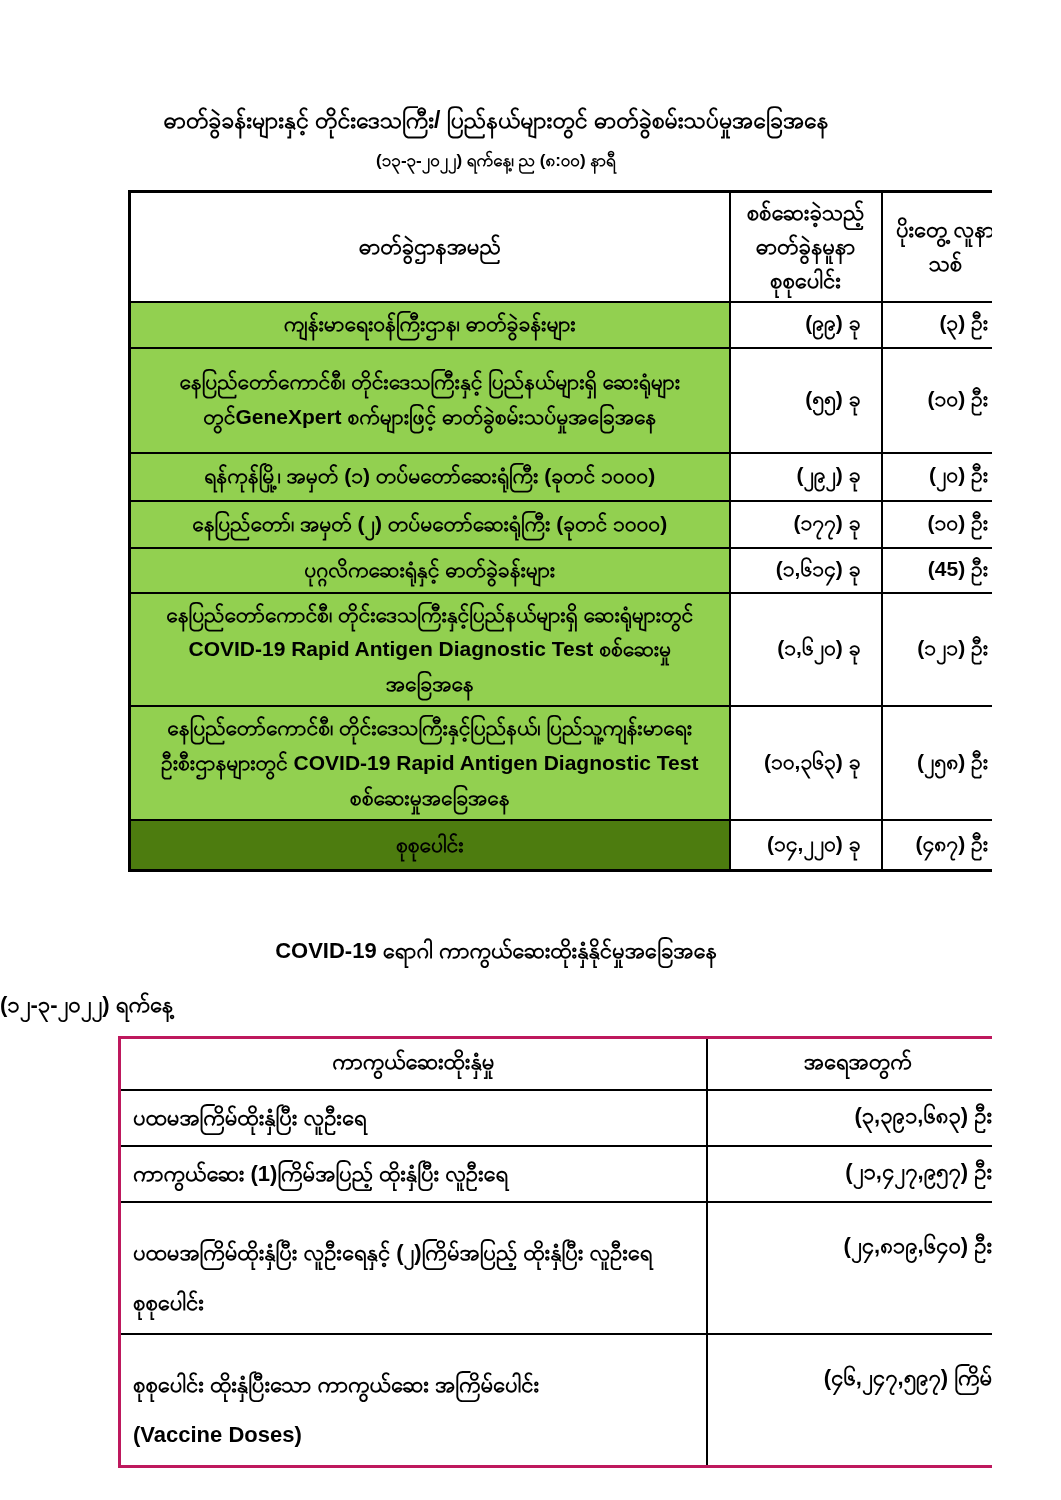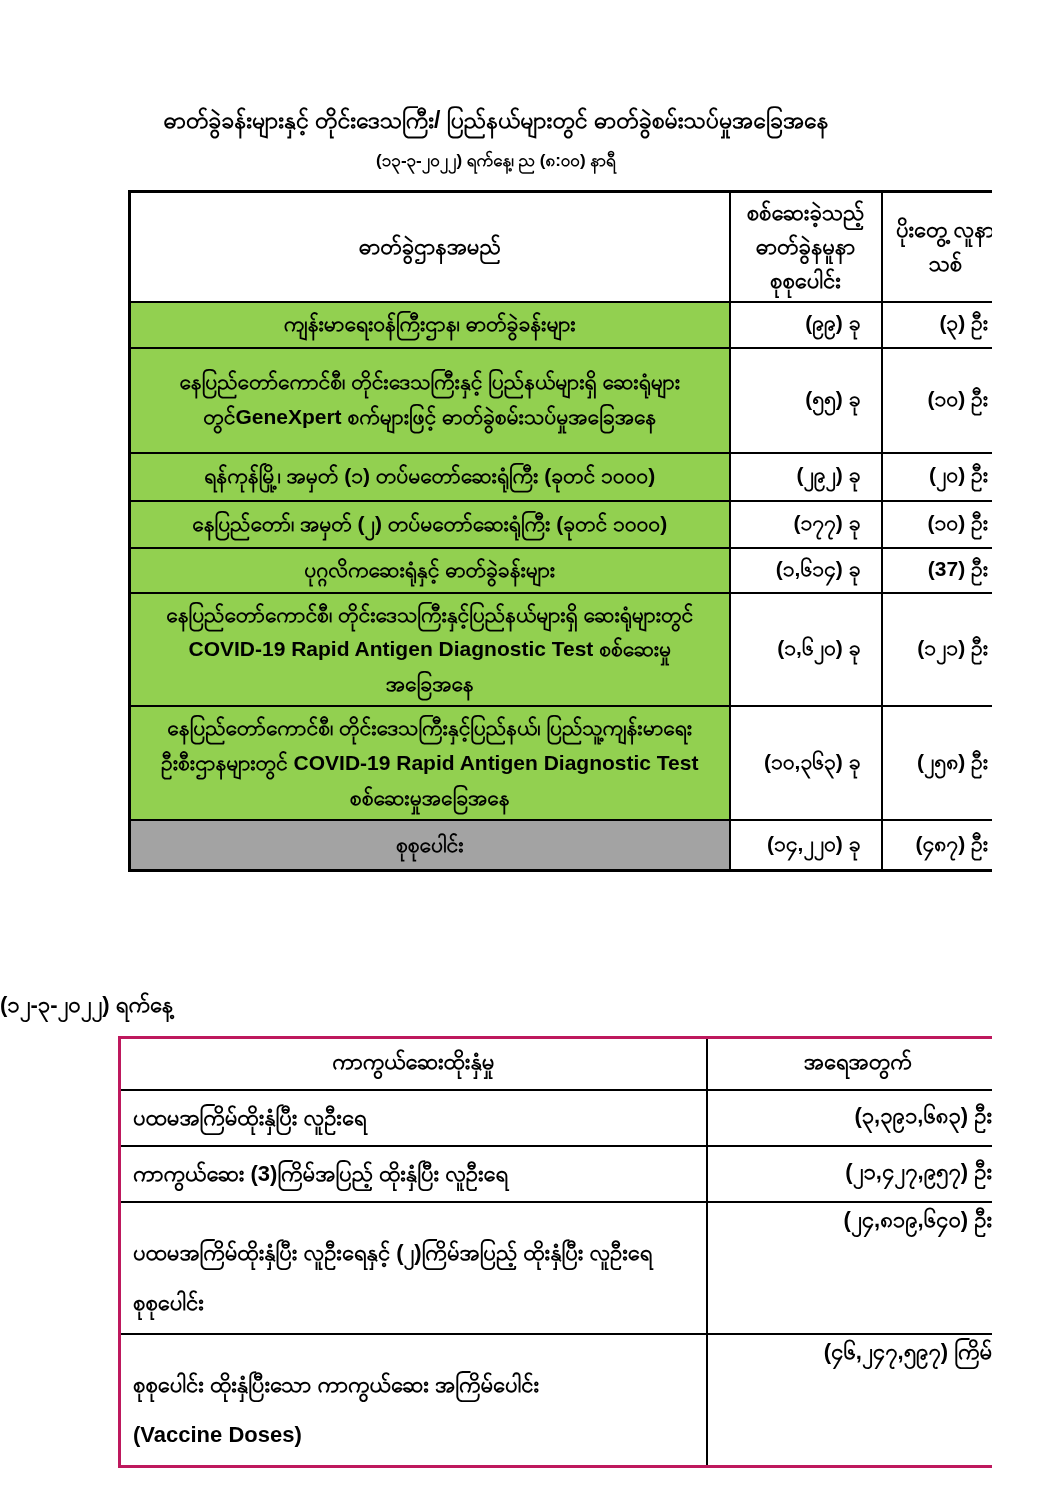--- a/index.html
+++ b/index.html
@@ -25,21 +25,21 @@
   table { border-collapse: collapse; table-layout: fixed; }
   .lab-table {
     position: absolute; top: 190px; left: 128px; width: 880px;
     border: 3px solid #000;
   }
   .lab-table th, .lab-table td { border: 2px solid #000; font-size: 21px; }
   .lab-table th { text-align: center; vertical-align: middle; font-size: 22px; line-height: 1.55; padding: 0 8px; }
   .cell-name { text-align: center; vertical-align: middle; padding: 4px 14px; line-height: 1.65; margin-top: 32px; }
   .cell-num { text-align: right; vertical-align: middle; padding-right: 20px; white-space: nowrap; }
   .green { background: #92D050; }
-  .peach { background: #a3a3a3; }
+  .peach { background: #4d7c0f; }
   .rh110 { height: 110px; } .rh46 { height: 46px; } .rh105 { height: 105px; }
   .rh48 { height: 48px; } .rh47 { height: 47px; } .rh45 { height: 45px; }
   .rh106 { height: 106px; } .rh50 { height: 50px; }
   .vax-title {
     position: absolute; top: 936px; left: 0; right: 0;
     text-align: center; font-size: 22px;
   }
   .vax-date {
     position: absolute; top: 990px; left: 0; right: 0;
     font-size: 22px;
@@ -47,21 +47,21 @@
   .vax-table {
     position: absolute; top: 1036px; left: 118px; width: 890px;
     border: 3px solid #be185d;
   }
   .vax-table th, .vax-table td { border: 2px solid #000; font-size: 22px; }
   .vax-table th { text-align: center; vertical-align: middle; }
   .vax-label { text-align: left; vertical-align: middle; padding: 4px 10px 4px 12px; line-height: 1.5; }
   .vax-value { text-align: right; vertical-align: middle; padding-right: 16px; white-space: nowrap; }
   .rh52 { height: 52px; } .rh56 { height: 56px; } .rh118 { height: 118px; } .rh103 { height: 103px; }
   tr.tall .vax-label { vertical-align: top; padding-top: 25px; line-height: 2.3; }
-  tr.tall .vax-value { vertical-align: top; padding-top: 2px; }
+  tr.tall .vax-value { vertical-align: top; padding-top: 28px; }
 </style>
 </head>
 <body>
 
 <div class="page">
 
   <div class="doc-title-1">ဓာတ်ခွဲခန်းများနှင့် တိုင်းဒေသကြီး/ ပြည်နယ်များတွင် ဓာတ်ခွဲစမ်းသပ်မှုအခြေအနေ</div>
   <div class="doc-title-2">(၁၃-၃-၂၀၂၂) ရက်နေ့၊ ည (၈:၀၀) နာရီ</div>
 
   <table class="lab-table">
@@ -92,40 +92,41 @@
       <td class="cell-num">(၂၀) ဦး</td>
     </tr>
     <tr class="rh47">
       <td class="cell-name green">နေပြည်တော်၊ အမှတ် (၂) တပ်မတော်ဆေးရုံကြီး (ခုတင် ၁၀၀၀)</td>
       <td class="cell-num">(၁၇၇) ခု</td>
       <td class="cell-num">(၁၀) ဦး</td>
     </tr>
     <tr class="rh45">
       <td class="cell-name green">ပုဂ္ဂလိကဆေးရုံနှင့် ဓာတ်ခွဲခန်းများ</td>
       <td class="cell-num">(၁,၆၁၄) ခု</td>
-      <td class="cell-num">(37) ဦး</td>
+      <td class="cell-num">(45) ဦး</td>
     </tr>
     <tr class="rh105">
       <td class="cell-name green">နေပြည်တော်ကောင်စီ၊ တိုင်းဒေသကြီးနှင့်ပြည်နယ်များရှိ ဆေးရုံများတွင် COVID-19 Rapid Antigen Diagnostic Test စစ်ဆေးမှုအခြေအနေ</td>
       <td class="cell-num">(၁,၆၂၀) ခု</td>
       <td class="cell-num">(၁၂၁) ဦး</td>
     </tr>
     <tr class="rh106">
       <td class="cell-name green">နေပြည်တော်ကောင်စီ၊ တိုင်းဒေသကြီးနှင့်ပြည်နယ်၊ ပြည်သူ့ကျန်းမာရေးဦးစီးဌာနများတွင် COVID-19 Rapid Antigen Diagnostic Test စစ်ဆေးမှုအခြေအနေ</td>
       <td class="cell-num">(၁၀,၃၆၃) ခု</td>
       <td class="cell-num">(၂၅၈) ဦး</td>
     </tr>
     <tr class="rh50">
       <td class="cell-name peach">စုစုပေါင်း</td>
       <td class="cell-num">(၁၄,၂၂၀) ခု</td>
       <td class="cell-num">(၄၈၇) ဦး</td>
     </tr>
   </tbody>
     </table>
 
+  <div class="vax-title">COVID-19 ရောဂါ ကာကွယ်ဆေးထိုးနှံနိုင်မှုအခြေအနေ</div>
   <div class="vax-date">(၁၂-၃-၂၀၂၂) ရက်နေ့</div>
 
   <table class="vax-table">
     <colgroup>
       <col style="width:587px">
       <col style="width:303px">
     </colgroup>
     <tbody>
         <tr class="rh52">
       <th>ကာကွယ်ဆေးထိုးနှံမှု</th>
@@ -133,21 +134,21 @@
     </tr>
     <tr class="rh56">
       <td class="vax-label">
         <div>ပထမအကြိမ်ထိုးနှံပြီး လူဦးရေ</div>
         <div></div>
       </td>
       <td class="vax-value">(၃,၃၉၁,၆၈၃) ဦး</td>
     </tr>
     <tr class="rh56">
       <td class="vax-label">
-        <div>ကာကွယ်ဆေး (3)ကြိမ်အပြည့် ထိုးနှံပြီး လူဦးရေ</div>
+        <div>ကာကွယ်ဆေး (1)ကြိမ်အပြည့် ထိုးနှံပြီး လူဦးရေ</div>
         <div></div>
       </td>
       <td class="vax-value">(၂၁,၄၂၇,၉၅၇) ဦး</td>
     </tr>
     <tr class="rh118 tall">
       <td class="vax-label">
         <div>ပထမအကြိမ်ထိုးနှံပြီး လူဦးရေနှင့် (၂)ကြိမ်အပြည့် ထိုးနှံပြီး လူဦးရေစုစုပေါင်း</div>
         <div></div>
       </td>
       <td class="vax-value">(၂၄,၈၁၉,၆၄၀) ဦး</td>

